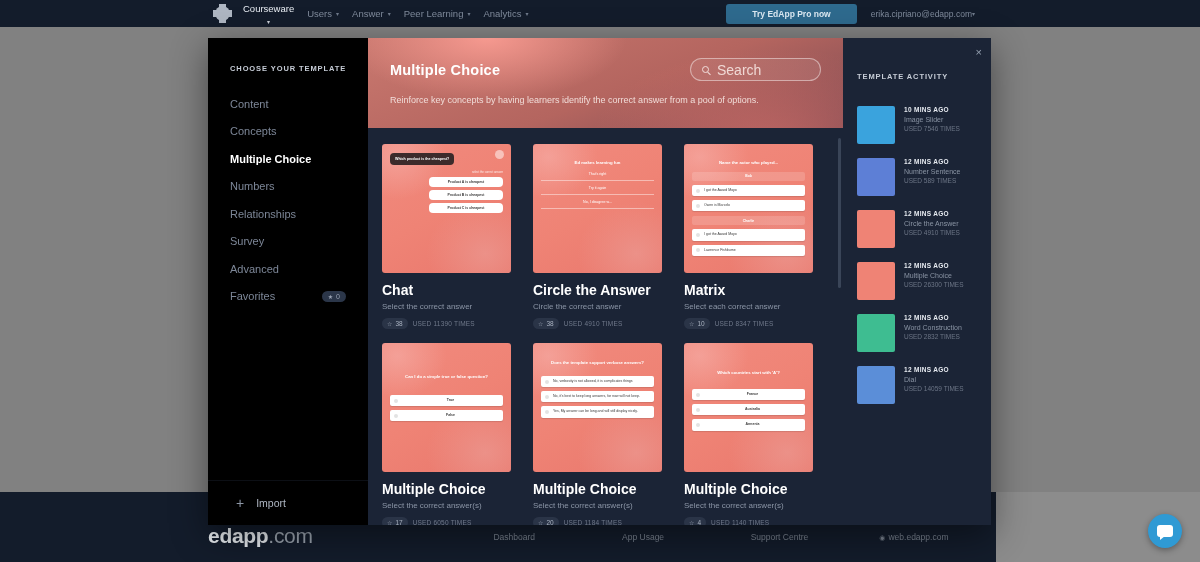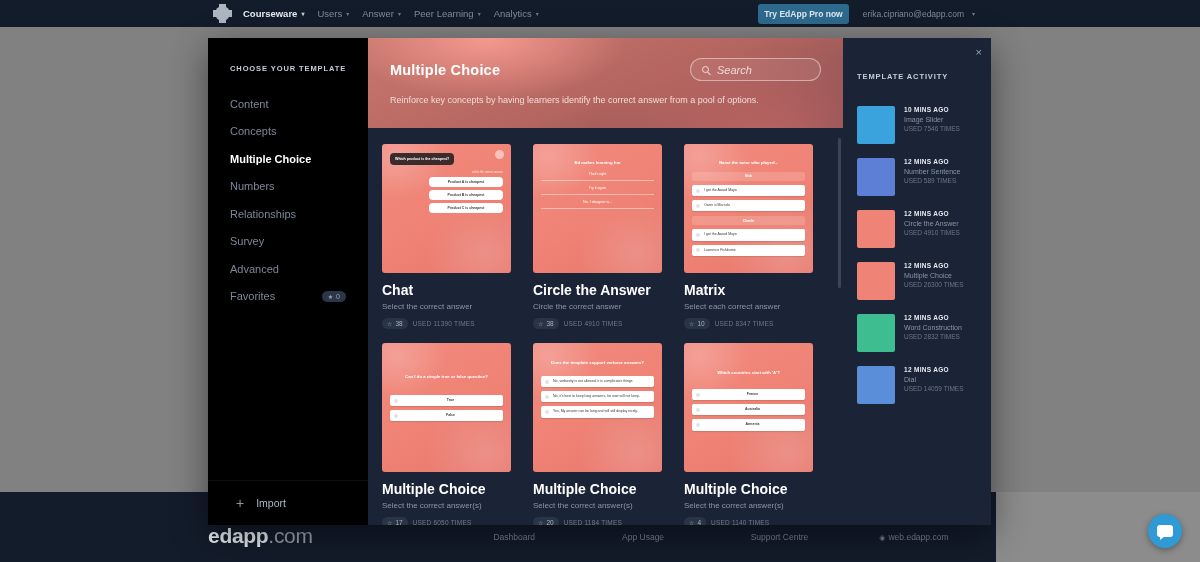--- a/index.html
+++ b/index.html
@@ -23,28 +23,28 @@
     position: relative; flex: none;
   }
   .gear::before, .gear::after {
     content: ""; position: absolute; inset: -2px 4px; background: #aeb6c2;
   }
   .gear::after { transform: rotate(90deg); }
   .navitem {
     font-size: 9.5px; color: #7f8a9b; display: flex; align-items: center; gap: 4px;
     white-space: nowrap; cursor: pointer;
   }
-  .navitem.active { color: #e8edf3; font-weight: bold; }
+  .navitem.active { color: #e8edf3; font-weight: normal; flex-direction: column; }
   .caret { font-size: 6px; opacity: .85; }
   .nav-right { margin-left: auto; margin-right: 225px; display: flex; align-items: center; gap: 14px; }
   .pro-btn {
     background: #2e6a8e; color: #dce9f2; font-size: 8.5px; font-weight: bold;
-    padding: 5px 6px; border-radius: 3px; white-space: nowrap; cursor: pointer;
-  }
-  .account { font-size: 8.5px; color: #7f8a9b; display: flex; align-items: center; gap: 8px; }
+    padding: 5px 26px; border-radius: 3px; white-space: nowrap; cursor: pointer;
+  }
+  .account { font-size: 8.5px; color: #7f8a9b; display: flex; align-items: center; gap: 0; }
 
   
   .backdrop-top { position: absolute; top: 27px; left: 0; width: 1200px; height: 465px; background: #818181; }
   .footer-band { position: absolute; top: 492px; left: 0; width: 996px; height: 70px; background: #131c2b; }
   .footer-inner { position: relative; width: 800px; margin-left: 208px; height: 70px; padding-top: 20px; display: flex; }
   .brand { font-size: 21px; color: #d4d9df; letter-spacing: -.3px; margin-top: 12px; width: 295px; }
   .brand b { font-weight: bold; color: #e7ebef; }
   .brand span { color: #9aa3ae; }
   .fcol { width: 133px; }
   .fcol h5 { font-size: 7px; letter-spacing: .7px; color: #cfd6de; font-weight: bold; margin-bottom: 13px; }
@@ -90,21 +90,21 @@
   .hero h1 { font-size: 14.5px; color: #fff; font-weight: bold; letter-spacing: .2px; }
   .hero p { font-size: 9px; color: #f1dcd8; margin-top: 17px; }
   .search {
     position: absolute; right: 22px; top: 20px; width: 131px; height: 23px;
     border: 1px solid rgba(255,255,255,.45); border-radius: 12px;
     display: flex; align-items: center; gap: 8px; padding: 0 11px;
     background: rgba(255,255,255,.07); cursor: text;
   }
   .search .mag { width: 7px; height: 7px; border: 1.2px solid #f2dedb; border-radius: 50%; position: relative; flex: none; }
   .search .mag::after { content:""; position:absolute; right:-3px; bottom:-2px; width:4px; height:1.2px; background:#f2dedb; transform: rotate(45deg); }
-  .search .ph { font-size: 11px; color: #f0d9d5; font-style: italic; }
+  .search .ph { font-size: 14px; color: #f0d9d5; }
 
   .grid-wrap { position: absolute; top: 90px; left: 0; right: 0; bottom: 0; overflow: hidden; }
   .grid { padding: 16px 14px 0 14px; display: flex; flex-wrap: wrap; gap: 14px 22px; }
   .card { width: 129px; cursor: pointer; }
   .thumb {
     width: 129px; height: 129px; border-radius: 3px; position: relative; overflow: hidden;
     background:
       radial-gradient(ellipse 90px 80px at 80% 85%, rgba(236,150,142,.8), rgba(0,0,0,0) 65%),
       radial-gradient(ellipse 70px 60px at 12% 10%, rgba(245,170,163,.7), rgba(0,0,0,0) 70%),
       linear-gradient(150deg, #f18a7e 0%, #ef8375 50%, #e9786d 100%);

